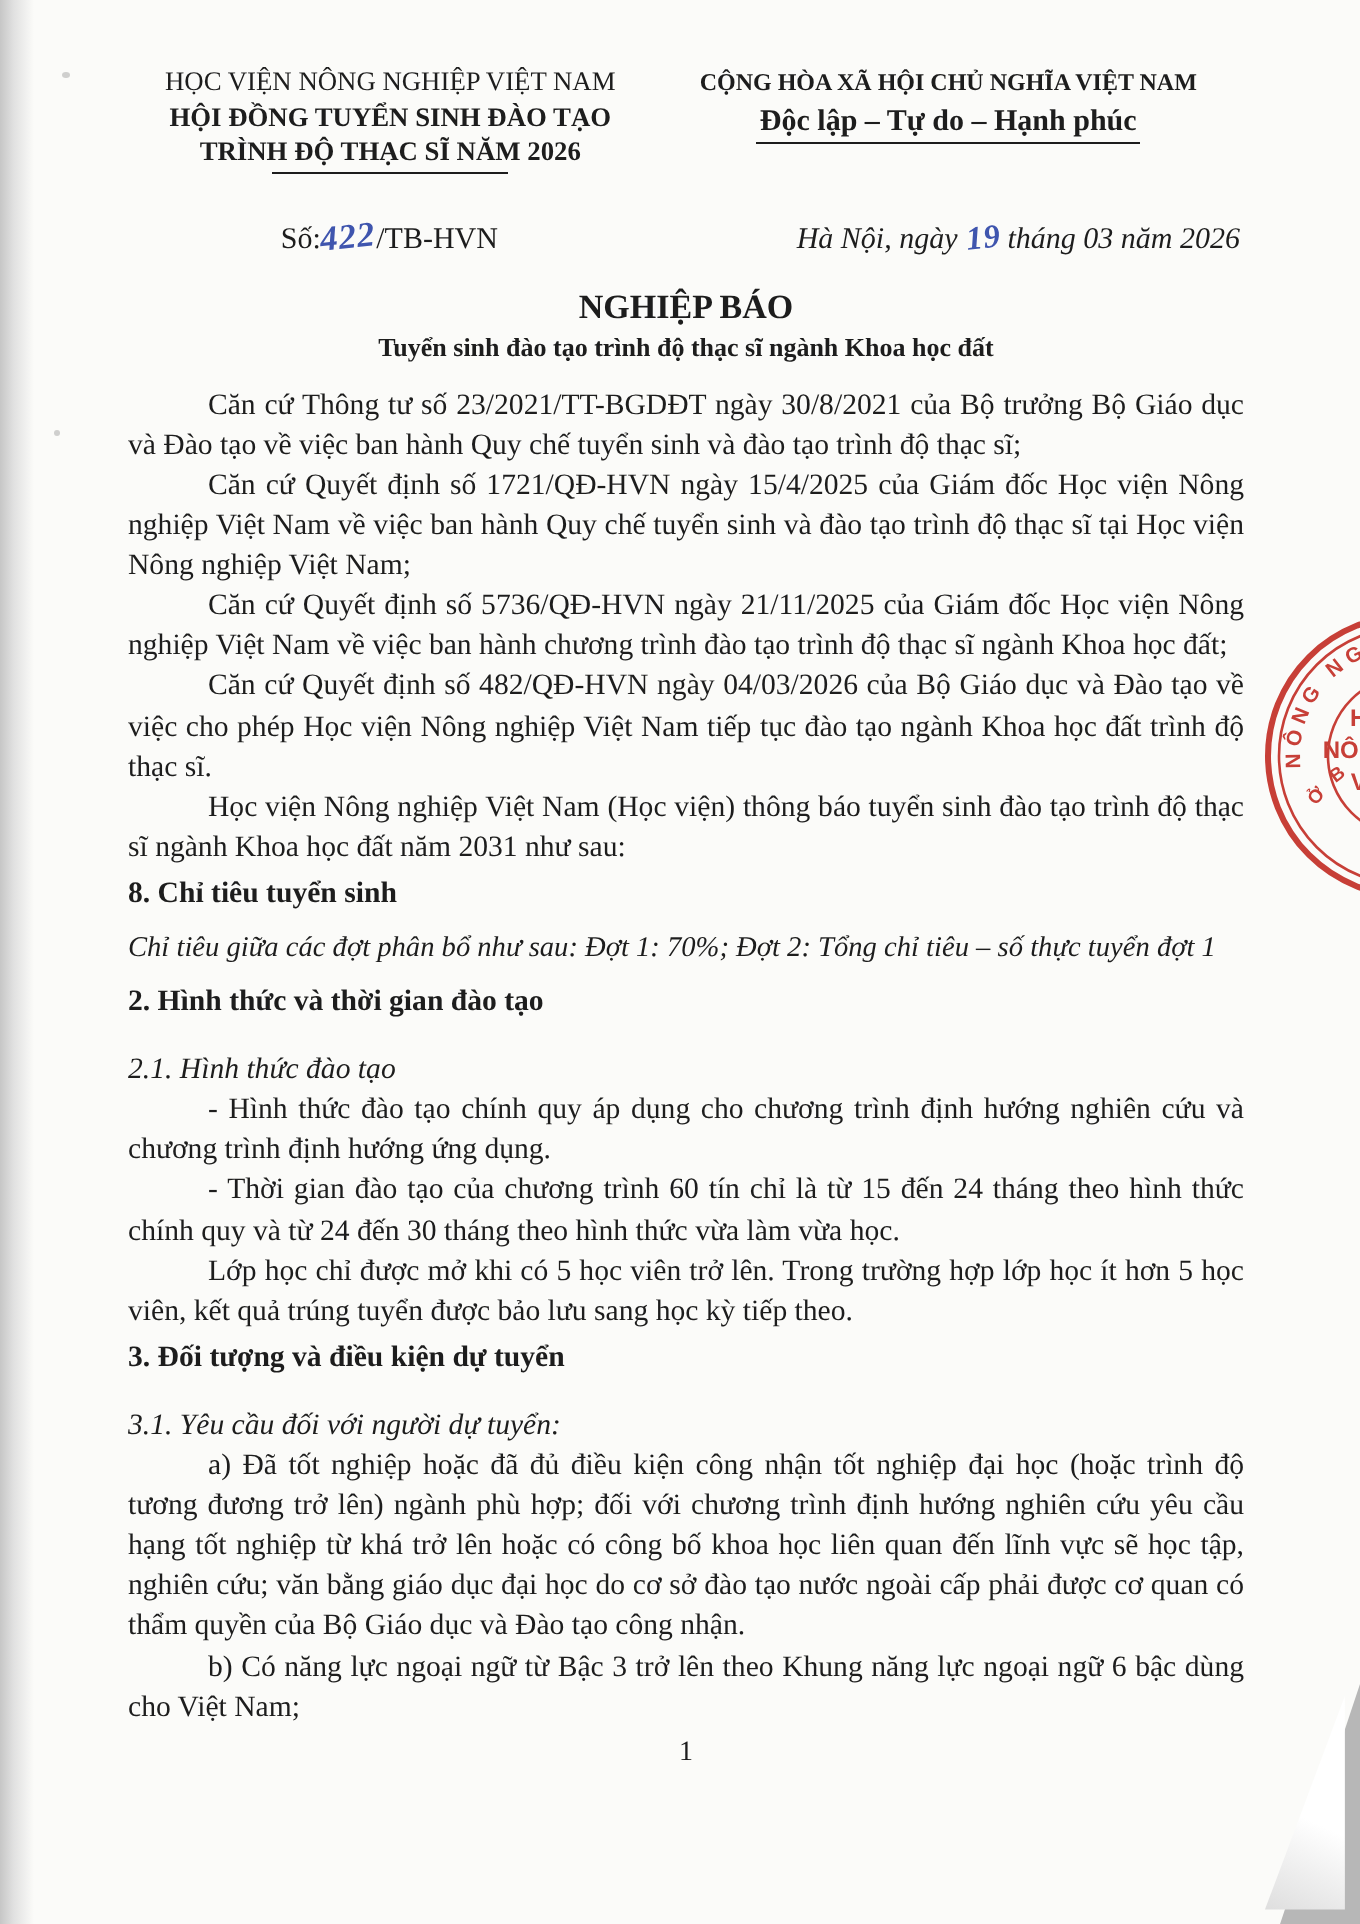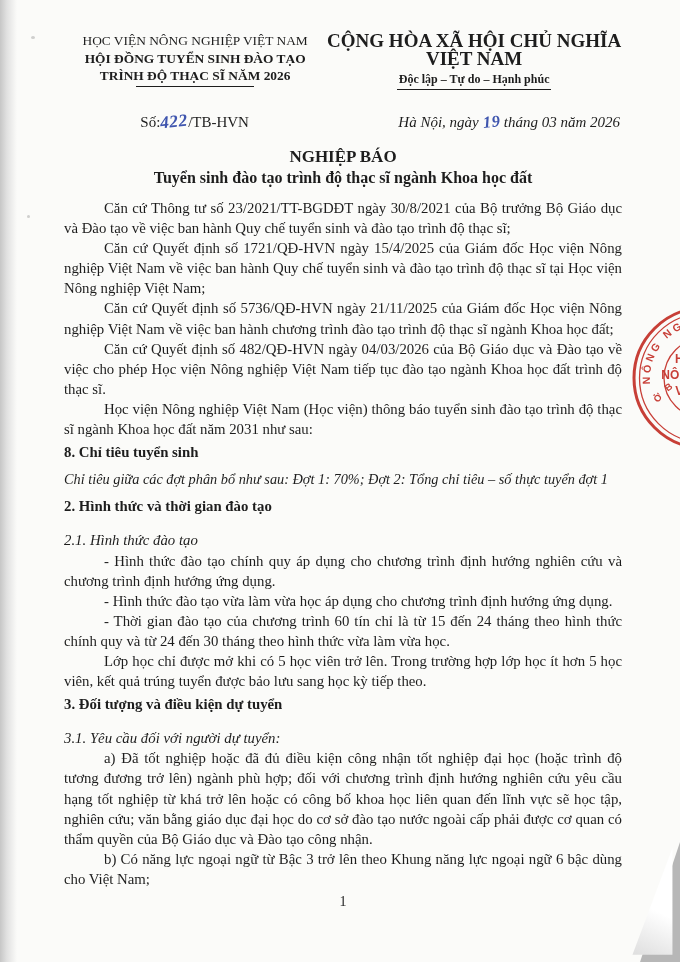--- a/index.html
+++ b/index.html
@@ -12,33 +12,33 @@
     background:linear-gradient(to right,#bdbdbd 0%,#dcdcdc 40%,rgba(255,255,255,0) 100%);
     opacity:.85;z-index:3;}
   .speck{position:absolute;background:#9a9a9a;border-radius:50%;opacity:.45;z-index:3;}
   .page{position:absolute;left:4px;top:0;right:0;padding:32px 58px 0 60px;z-index:2;}
 
   .hdr{display:flex;}
   .org{width:47%;text-align:center;font-size:13.4px;line-height:17.6px;}
   .org .l2,.org .l3{font-weight:bold;}
   .org-rule{width:118px;border-bottom:1.4px solid #1d1d1d;margin:1px auto 0;}
   .nat{width:53%;text-align:center;line-height:18px;}
-  .nat .l1{font-weight:bold;font-size:19px;}
-  .nat .l2{font-weight:bold;font-size:12px;display:inline-block;
+  .nat .l1{font-weight:bold;font-size:12px;}
+  .nat .l2{font-weight:bold;font-size:15px;display:inline-block;
     border-bottom:1.4px solid #1d1d1d;padding:0 2px 1px;margin-top:2px;}
 
   .meta{display:flex;margin-top:21px;align-items:baseline;}
   .refno{width:47%;text-align:center;font-size:15px;}
   .hand{color:#3f55ae;font-style:italic;font-weight:bold;font-size:17.5px;
     letter-spacing:.5px;display:inline-block;transform:rotate(-6deg);}
   .dateline{width:53%;text-align:right;font-style:italic;font-size:15px;padding-right:2px;}
   .hand-day{font-size:16.5px;}
 
   .doc-title{text-align:center;font-weight:bold;font-size:17px;margin-top:15px;}
-  .doc-subtitle{text-align:center;font-weight:bold;font-size:16px;margin-top:2px;}
+  .doc-subtitle{text-align:center;font-weight:bold;font-size:13px;margin-top:2px;}
 
   .content{margin-top:11px;font-size:14.8px;line-height:20.1px;text-align:justify;}
   .content p{margin:0;}
   p.indent{text-indent:40px;}
   p.heading{font-weight:bold;margin-top:3px;}
   p.subhead{font-style:italic;margin-top:14px;}
   p.note{font-style:italic;margin:7px 0;font-size:14.3px;white-space:nowrap;text-align:left;}
   .pagenum{text-align:center;font-size:14px;margin-top:5px;}
 
   .stamp{position:absolute;left:620px;top:293px;z-index:4;opacity:.93;}
@@ -85,21 +85,20 @@
     <p class="indent">Căn cứ Thông tư số 23/2021/TT-BGDĐT ngày 30/8/2021 của Bộ trưởng Bộ Giáo dục và Đào tạo về việc ban hành Quy chế tuyển sinh và đào tạo trình độ thạc sĩ;</p>
     <p class="indent">Căn cứ Quyết định số 1721/QĐ-HVN ngày 15/4/2025 của Giám đốc Học viện Nông nghiệp Việt Nam về việc ban hành Quy chế tuyển sinh và đào tạo trình độ thạc sĩ tại Học viện Nông nghiệp Việt Nam;</p>
     <p class="indent">Căn cứ Quyết định số 5736/QĐ-HVN ngày 21/11/2025 của Giám đốc Học viện Nông nghiệp Việt Nam về việc ban hành chương trình đào tạo trình độ thạc sĩ ngành Khoa học đất;</p>
     <p class="indent">Căn cứ Quyết định số 482/QĐ-HVN ngày 04/03/2026 của Bộ Giáo dục và Đào tạo về việc cho phép Học viện Nông nghiệp Việt Nam tiếp tục đào tạo ngành Khoa học đất trình độ thạc sĩ.</p>
     <p class="indent">Học viện Nông nghiệp Việt Nam (Học viện) thông báo tuyển sinh đào tạo trình độ thạc sĩ ngành Khoa học đất năm 2031 như sau:</p>
     <p class="heading">8. Chỉ tiêu tuyển sinh</p>
     <p class="note">Chỉ tiêu giữa các đợt phân bổ như sau: Đợt 1: 70%; Đợt 2: Tổng chỉ tiêu – số thực tuyển đợt 1</p>
     <p class="heading">2. Hình thức và thời gian đào tạo</p>
     <p class="subhead">2.1. Hình thức đào tạo</p>
     <p class="indent">- Hình thức đào tạo chính quy áp dụng cho chương trình định hướng nghiên cứu và chương trình định hướng ứng dụng.</p>
-    <p class="indent">- Hình thức đào tạo vừa làm vừa học áp dụng cho chương trình định hướng ứng dụng.</p>
     <p class="indent">- Thời gian đào tạo của chương trình 60 tín chỉ là từ 15 đến 24 tháng theo hình thức chính quy và từ 24 đến 30 tháng theo hình thức vừa làm vừa học.</p>
     <p class="indent">Lớp học chỉ được mở khi có 5 học viên trở lên. Trong trường hợp lớp học ít hơn 5 học viên, kết quả trúng tuyển được bảo lưu sang học kỳ tiếp theo.</p>
     <p class="heading">3. Đối tượng và điều kiện dự tuyển</p>
     <p class="subhead">3.1. Yêu cầu đối với người dự tuyển:</p>
     <p class="indent">a) Đã tốt nghiệp hoặc đã đủ điều kiện công nhận tốt nghiệp đại học (hoặc trình độ tương đương trở lên) ngành phù hợp; đối với chương trình định hướng nghiên cứu yêu cầu hạng tốt nghiệp từ khá trở lên hoặc có công bố khoa học liên quan đến lĩnh vực sẽ học tập, nghiên cứu; văn bằng giáo dục đại học do cơ sở đào tạo nước ngoài cấp phải được cơ quan có thẩm quyền của Bộ Giáo dục và Đào tạo công nhận.</p>
     <p class="indent">b) Có năng lực ngoại ngữ từ Bậc 3 trở lên theo Khung năng lực ngoại ngữ 6 bậc dùng cho Việt Nam;</p>
   </div>
 
   <div class="pagenum">1</div>
 </div>

